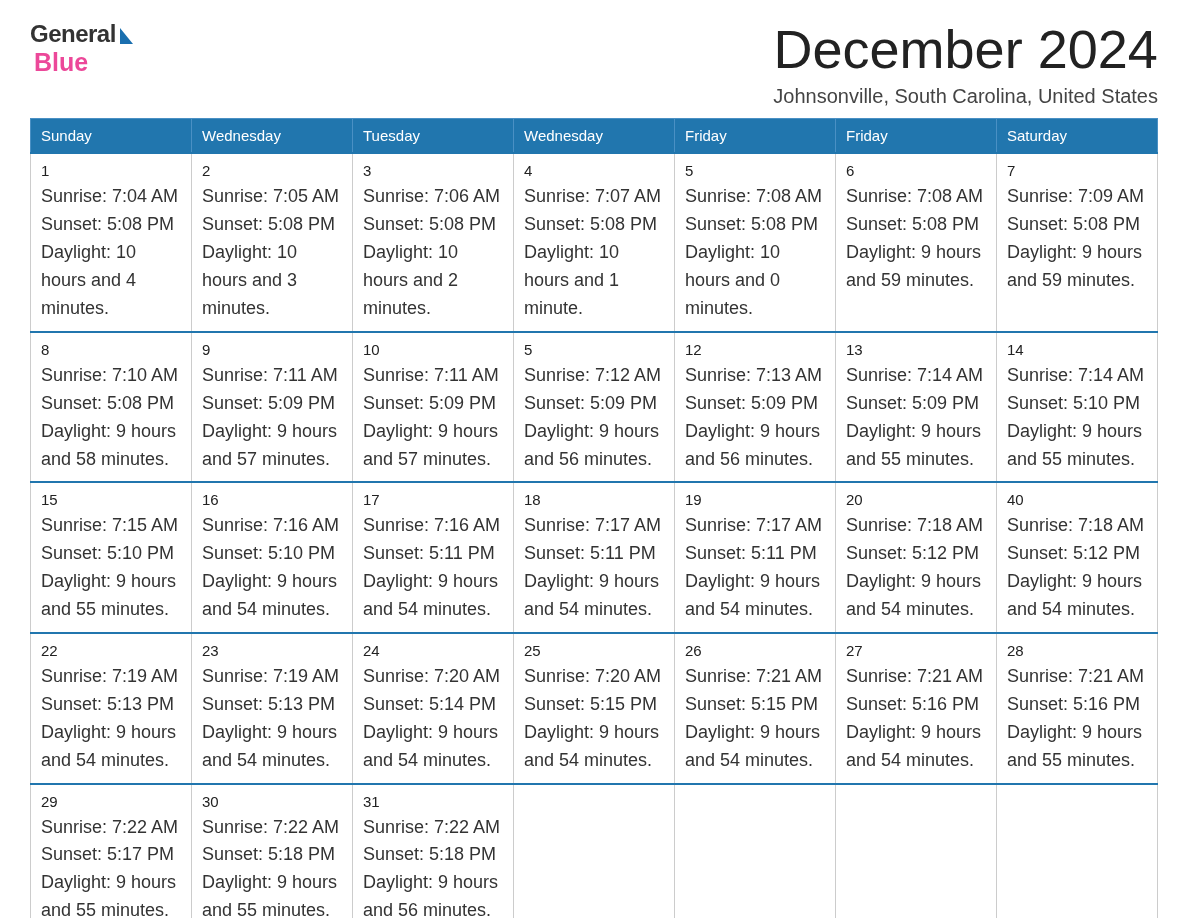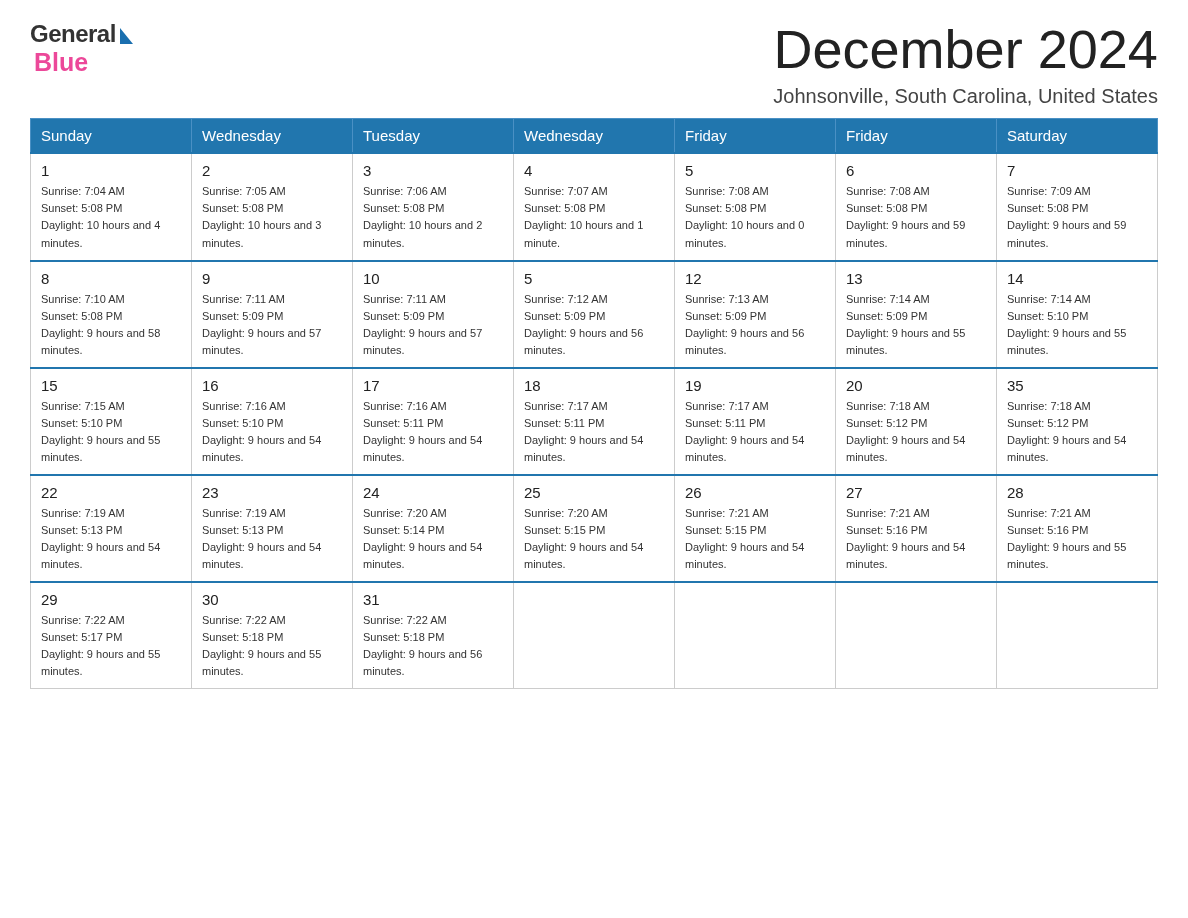--- a/index.html
+++ b/index.html
@@ -46,21 +46,21 @@
     .calendar-table tr td {
       border-top: 2px solid #2176ae;
     }
     .day-number {
       font-size: 15px;
       font-weight: normal;
       color: #222;
       margin-bottom: 4px;
     }
     .day-info {
-      font-size: 11px;
+      font-size: 18px;
       color: #333;
       line-height: 1.55;
     }
     .empty-cell {
       background: #fff;
     }
     
     .logo-wrapper {
       display: flex;
       flex-direction: column;
@@ -187,21 +187,21 @@
         </td>
         <td>
           <div class="day-number">19</div>
           <div class="day-info">Sunrise: 7:17 AM<br>Sunset: 5:11 PM<br>Daylight: 9 hours and 54 minutes.</div>
         </td>
         <td>
           <div class="day-number">20</div>
           <div class="day-info">Sunrise: 7:18 AM<br>Sunset: 5:12 PM<br>Daylight: 9 hours and 54 minutes.</div>
         </td>
         <td>
-          <div class="day-number">35</div>
+          <div class="day-number">40</div>
           <div class="day-info">Sunrise: 7:18 AM<br>Sunset: 5:12 PM<br>Daylight: 9 hours and 54 minutes.</div>
         </td>
       </tr>
       <tr>
         <td>
           <div class="day-number">22</div>
           <div class="day-info">Sunrise: 7:19 AM<br>Sunset: 5:13 PM<br>Daylight: 9 hours and 54 minutes.</div>
         </td>
         <td>
           <div class="day-number">23</div>

